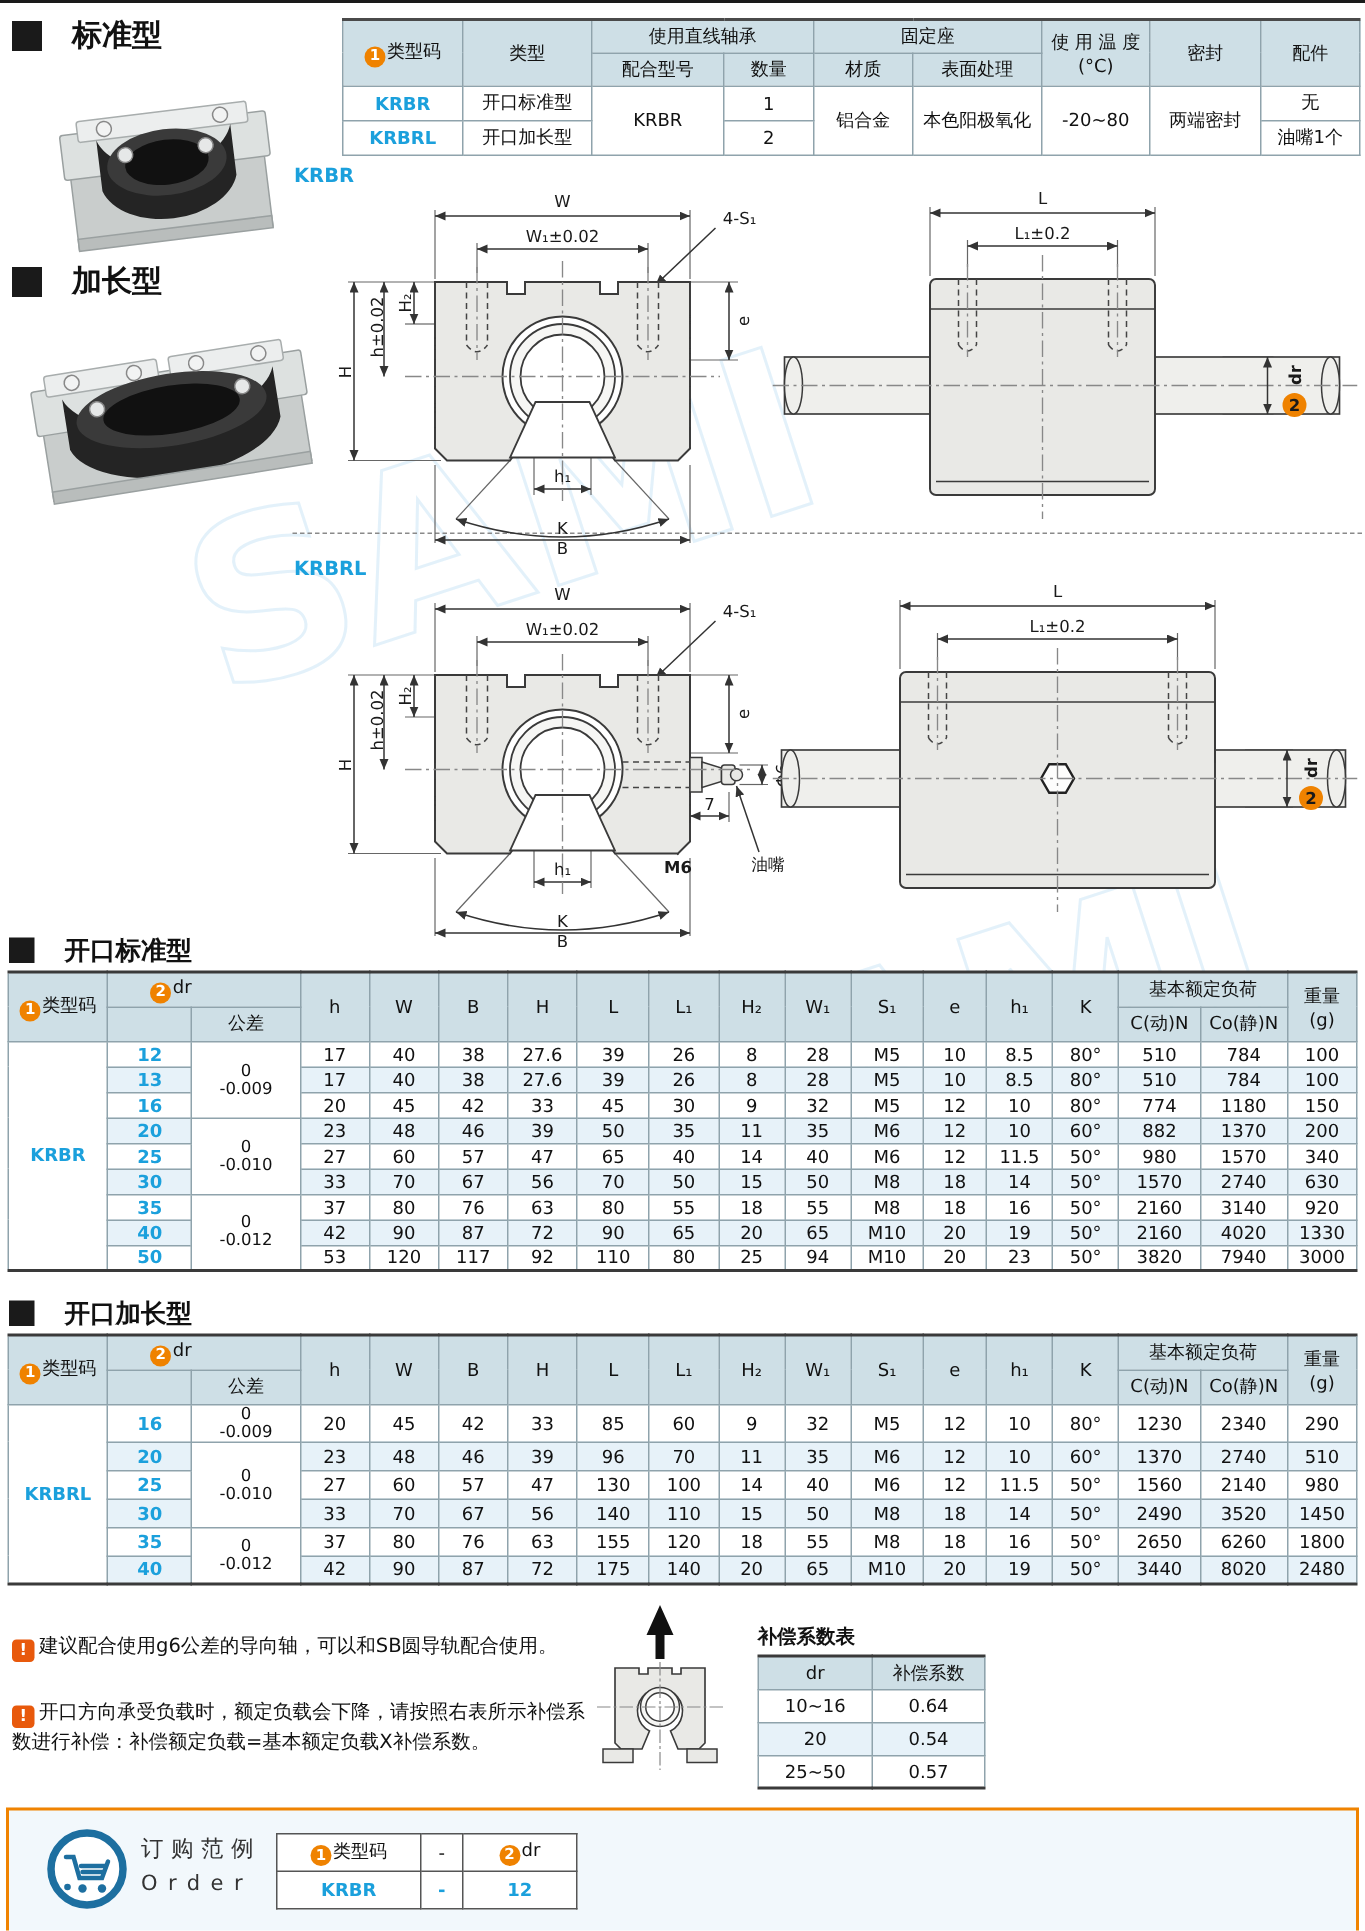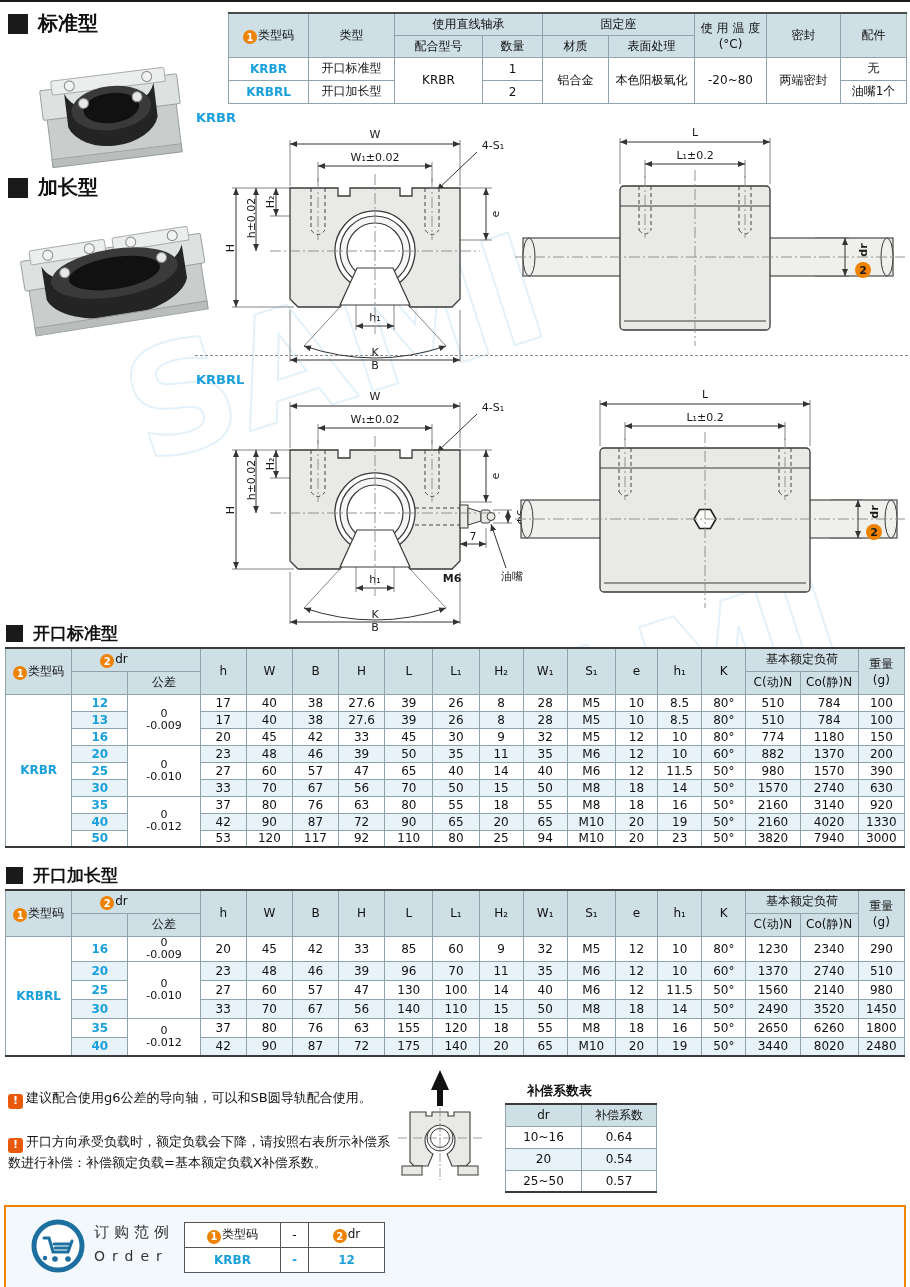--- a/index.html
+++ b/index.html
@@ -1,19 +1,19 @@
 <!DOCTYPE html>
 <html><head>
 <meta charset="utf-8">
 <style>
   * { margin:0; padding:0; box-sizing:border-box; }
   body { background:#fff; font-family:"DejaVu Sans","Liberation Sans",sans-serif; }
   #page { position:relative; width:910px; height:1287px; background:#fff; overflow:hidden; border-top:2px solid #1a1a1a; }
 
-  .heading { position:absolute; font-size:20px; font-weight:bold; color:#111; display:flex; align-items:center; gap:8px; }
+  .heading { position:absolute; font-size:20px; font-weight:bold; color:#111; display:flex; align-items:center; gap:18px; }
   .heading .sq { width:20px; height:20px; background:#1a1a1a; display:inline-block; margin-right:2px; }
   .heading.small { font-size:17px; }
   .heading.small .sq { width:17px; height:17px; }
 
   .cnum { display:inline-flex; align-items:center; justify-content:center; width:14px; height:14px; border-radius:50%; background:#ef8200; color:#fff; font-size:10px; font-weight:bold; margin-right:1px; vertical-align:-2px; }
 
   
   .spec { position:absolute; left:228px; top:10px; width:678px; border-collapse:collapse; table-layout:fixed; font-size:12px; }
   .spec th, .spec td { border:1px solid #8fa3ac; text-align:center; vertical-align:middle; padding:0 2px; color:#111; }
   .spec th { background:#cedfe6; height:22px; font-weight:normal; }
@@ -32,21 +32,21 @@
   .dim td.codec, .dim td.tolc { background:#fff !important; }
   .dim td.codec, .dim td.drc { color:#1ba0dc; font-weight:bold; }
   .dim td.tolc { font-size:11px; line-height:12px; }
 
   
   .note { position:absolute; width:392px; font-size:13px; color:#111; line-height:20px; }
   .note-icon { display:inline-flex; align-items:center; justify-content:center; width:15px; height:15px; background:#e8590c; color:#fff; border-radius:3px; font-weight:bold; font-size:11px; margin-right:3px; vertical-align:-2px; }
 
   
   .comp-wrap { position:absolute; left:505px; top:1080px; width:152px; }
-  .comp-title { font-size:13px; font-weight:bold; color:#111; margin-bottom:3px;margin-left:22px; }
+  .comp-title { font-size:13px; font-weight:bold; color:#111; margin-bottom:3px; }
   .comp { border-collapse:collapse; width:152px; font-size:12px; border-top:2px solid #3a3a3a; border-bottom:2px solid #3a3a3a; }
   .comp th, .comp td { border:1px solid #8fa3ac; text-align:center; height:22px; color:#111; }
   .comp th { background:#cedfe6; font-weight:normal; }
   .comp tr.alt td { background:#e7f2f9; }
 
   
   .order-box { position:absolute; left:4px; top:1203px; width:902px; height:104px; border:2px solid #f08300; background:#f2f8fc; }
   .order-text { position:absolute; left:88px; top:16px; color:#333; }
   .order-cn { font-size:15px; letter-spacing:5px; }
   .order-en { font-size:14px; letter-spacing:7px; margin-top:6px; }
@@ -544,21 +544,21 @@
           <td>65</td>
           <td>40</td>
           <td>14</td>
           <td>40</td>
           <td>M6</td>
           <td>12</td>
           <td>11.5</td>
           <td>50°</td>
           <td>980</td>
           <td>1570</td>
-          <td>390</td>
+          <td>340</td>
         </tr>
         <tr class="alt">
           <td class="drc">30</td>
           <td>33</td>
           <td>70</td>
           <td>67</td>
           <td>56</td>
           <td>70</td>
           <td>50</td>
           <td>15</td>

